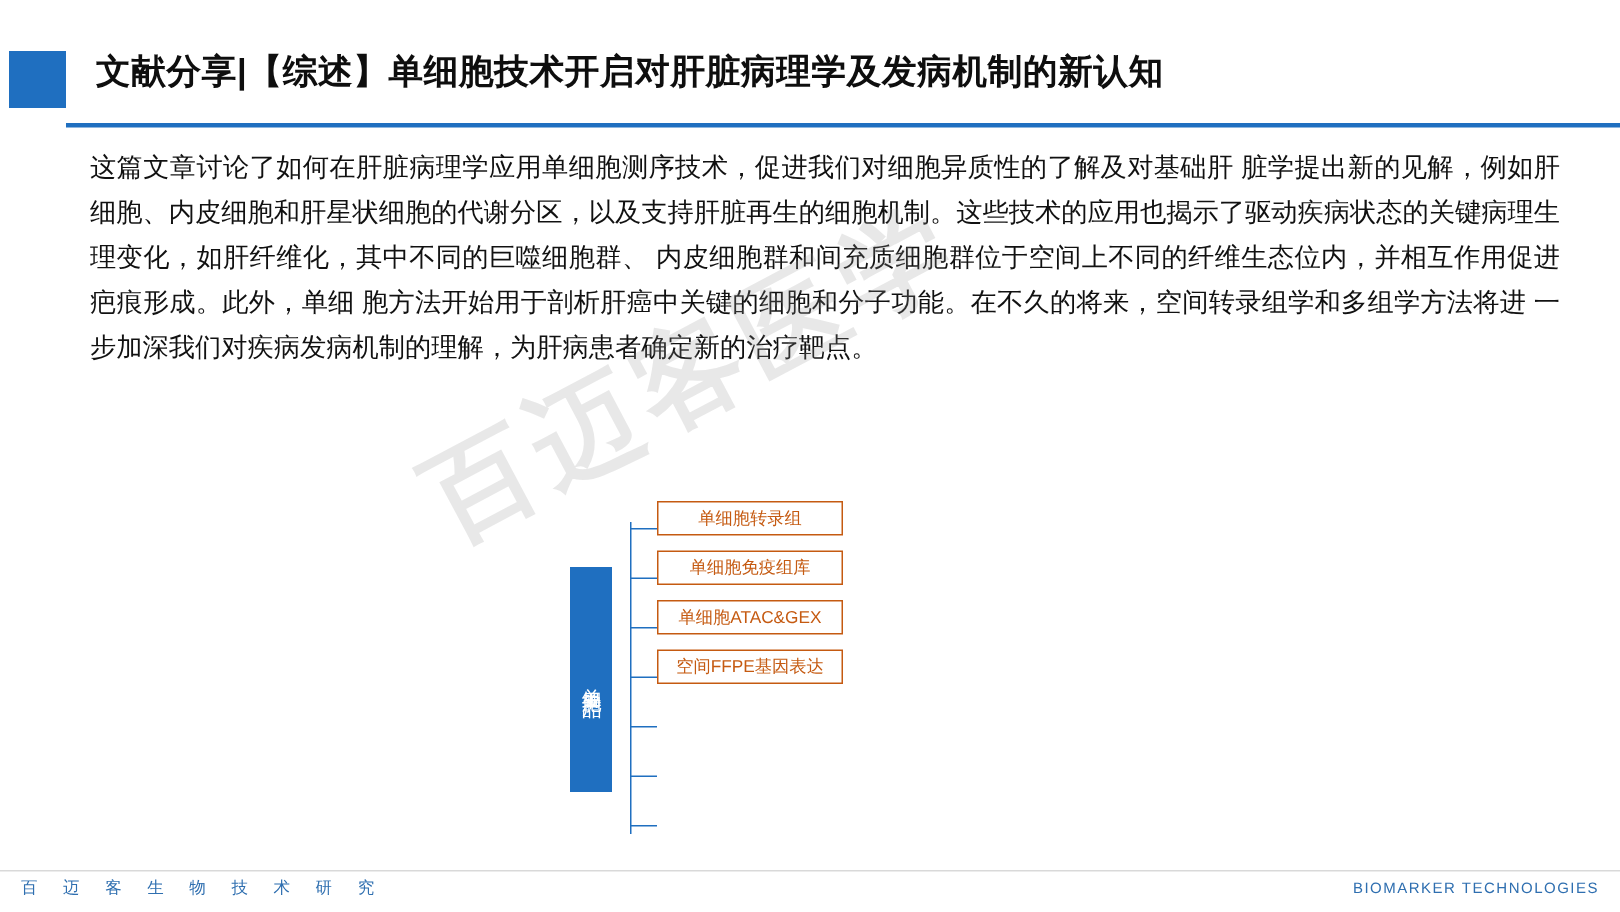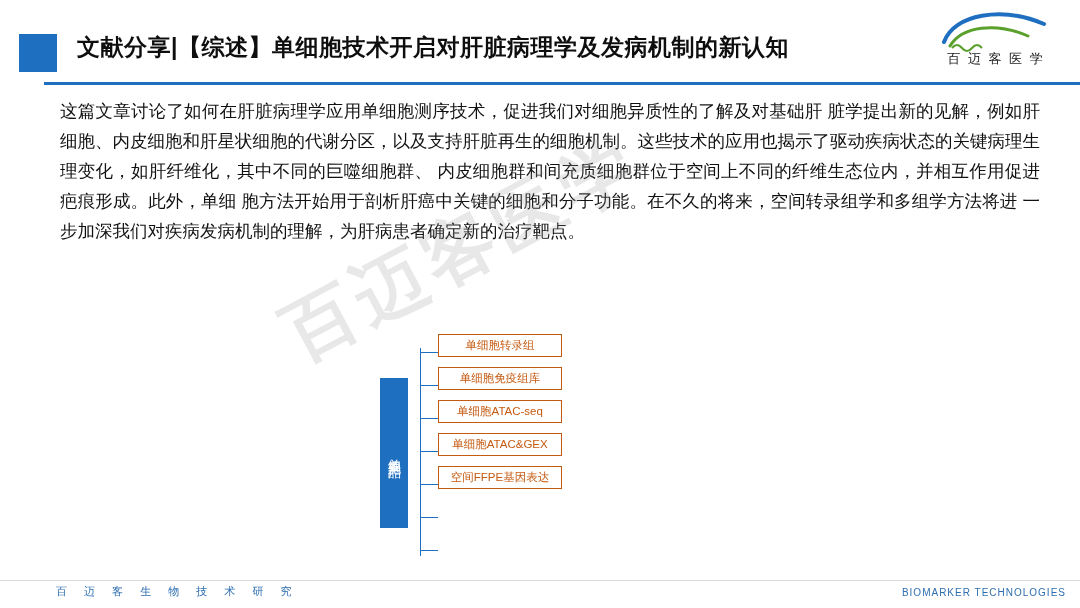--- a/index.html
+++ b/index.html
@@ -16,21 +16,21 @@
   }
 
   
   .slide {
     position: absolute;
     inset: 0;
     background: #ffffff;
   }
   .header {
     position: absolute;
-    left: 13px;
+    left: 0;
     top: 0;
     width: 1016px;
     height: 82px;
   }
   .header-square {
     position: absolute;
     left: 6px;
     top: 34px;
     width: 38px;
     height: 38px;
@@ -194,21 +194,20 @@
     background: #d9d9d9;
   }
   .footer-left {
     position: absolute;
     left: 14px;
     top: 584px;
     font-size: 11px;
     color: #2f6fb0;
     letter-spacing: 7px;
     font-family: "Liberation Sans", sans-serif;
-    margin-left: 42px;
   }
   .footer-right {
     position: absolute;
     right: 14px;
     top: 587px;
     font-size: 10px;
     color: #2f6fb0;
     letter-spacing: 1px;
     font-family: "Liberation Sans", sans-serif;
   }
@@ -217,28 +216,20 @@
 <body>
 
 <div class="slide">
 
   <div class="header">
     <div class="header-square"></div>
     <div class="header-title">文献分享|【综述】单细胞技术开启对肝脏病理学及发病机制的新认知</div>
   </div>
   <div class="header-rule"></div>
 
-  <div class="logo">
-    <svg width="120" height="48" viewBox="0 0 120 48" xmlns="http://www.w3.org/2000/svg">
-      <path d="M8 36 C 18 8, 66 0, 108 18" stroke="#1f6fc0" stroke-width="4" fill="none" stroke-linecap="round"></path>
-      <path d="M14 40 C 26 20, 60 16, 92 30" stroke="#5aa02c" stroke-width="3" fill="none" stroke-linecap="round"></path>
-      <path d="M16 42 q5 -6 10 0 q5 6 10 0 q5 -6 10 0" stroke="#5aa02c" stroke-width="2" fill="none"></path>
-    </svg>
-    <div class="logo-text">百 迈 客 医 学</div>
-  </div>
 
   <div class="body-text">
     <p class="para">这篇文章讨论了如何在肝脏病理学应用单细胞测序技术，促进我们对细胞异质性的了解及对基础肝 脏学提出新的见解，例如肝细胞、内皮细胞和肝星状细胞的代谢分区，以及支持肝脏再生的细胞机制。这些技术的应用也揭示了驱动疾病状态的关键病理生理变化，如肝纤维化，其中不同的巨噬细胞群、 内皮细胞群和间充质细胞群位于空间上不同的纤维生态位内，并相互作用促进疤痕形成。此外，单细 胞方法开始用于剖析肝癌中关键的细胞和分子功能。在不久的将来，空间转录组学和多组学方法将进 一步加深我们对疾病发病机制的理解，为肝病患者确定新的治疗靶点。</p>
   </div>
 
   <div class="watermark">百迈客医学</div>
 
   <div class="diagram">
     <div class="diagram-root">单细胞产品</div>
     <div class="connector">
@@ -247,21 +238,20 @@
       <div class="hline" style="top:44px"></div>
       <div class="hline" style="top:77px"></div>
       <div class="hline" style="top:110px"></div>
       <div class="hline" style="top:143px"></div>
       <div class="hline" style="top:176px"></div>
       <div class="hline" style="top:209px"></div>
     </div>
     <div class="leaf-list">
       <div class="leaf">单细胞转录组</div>
       <div class="leaf">单细胞免疫组库</div>
-      <div class="leaf">单细胞ATAC-seq</div>
       <div class="leaf">单细胞ATAC&amp;GEX</div>
       <div class="leaf">空间FFPE基因表达</div>
     </div>
   </div>
 
   <div class="footer-rule"></div>
   <div class="footer-left">百 迈 客 生 物 技 术 研 究</div>
   <div class="footer-right">BIOMARKER TECHNOLOGIES</div>
 
 </div>

